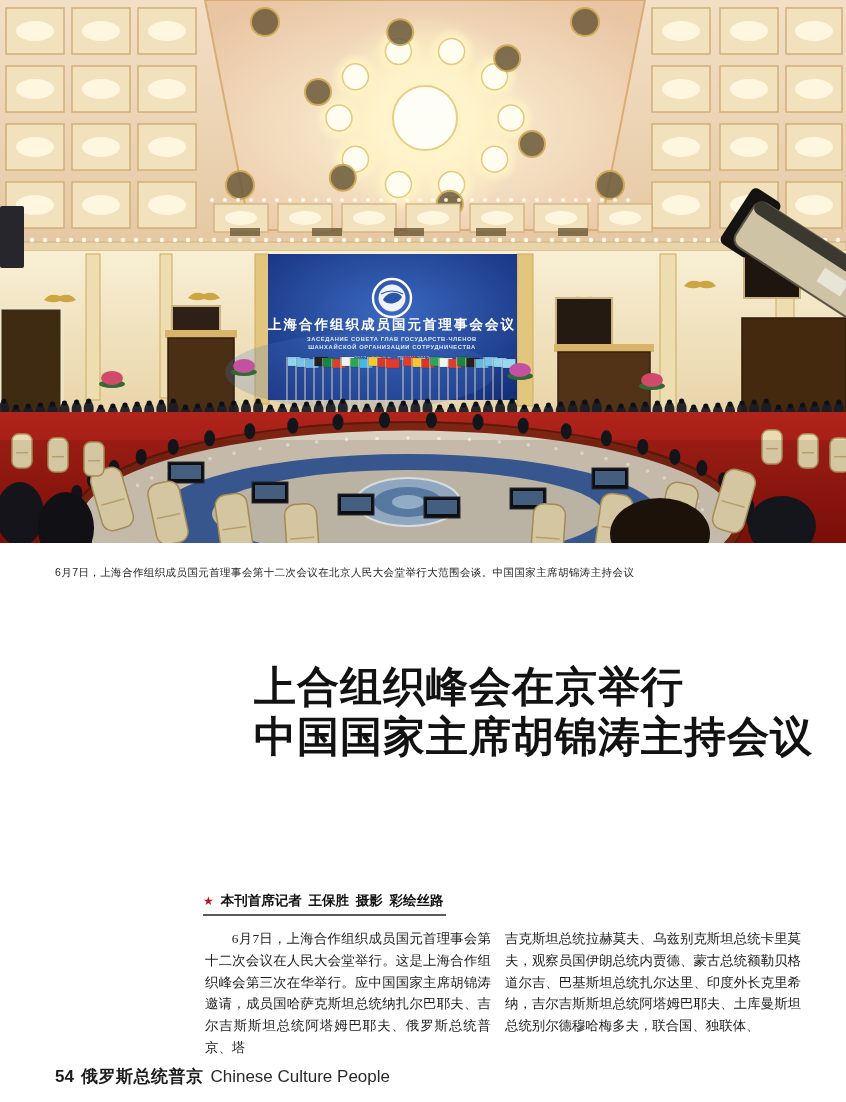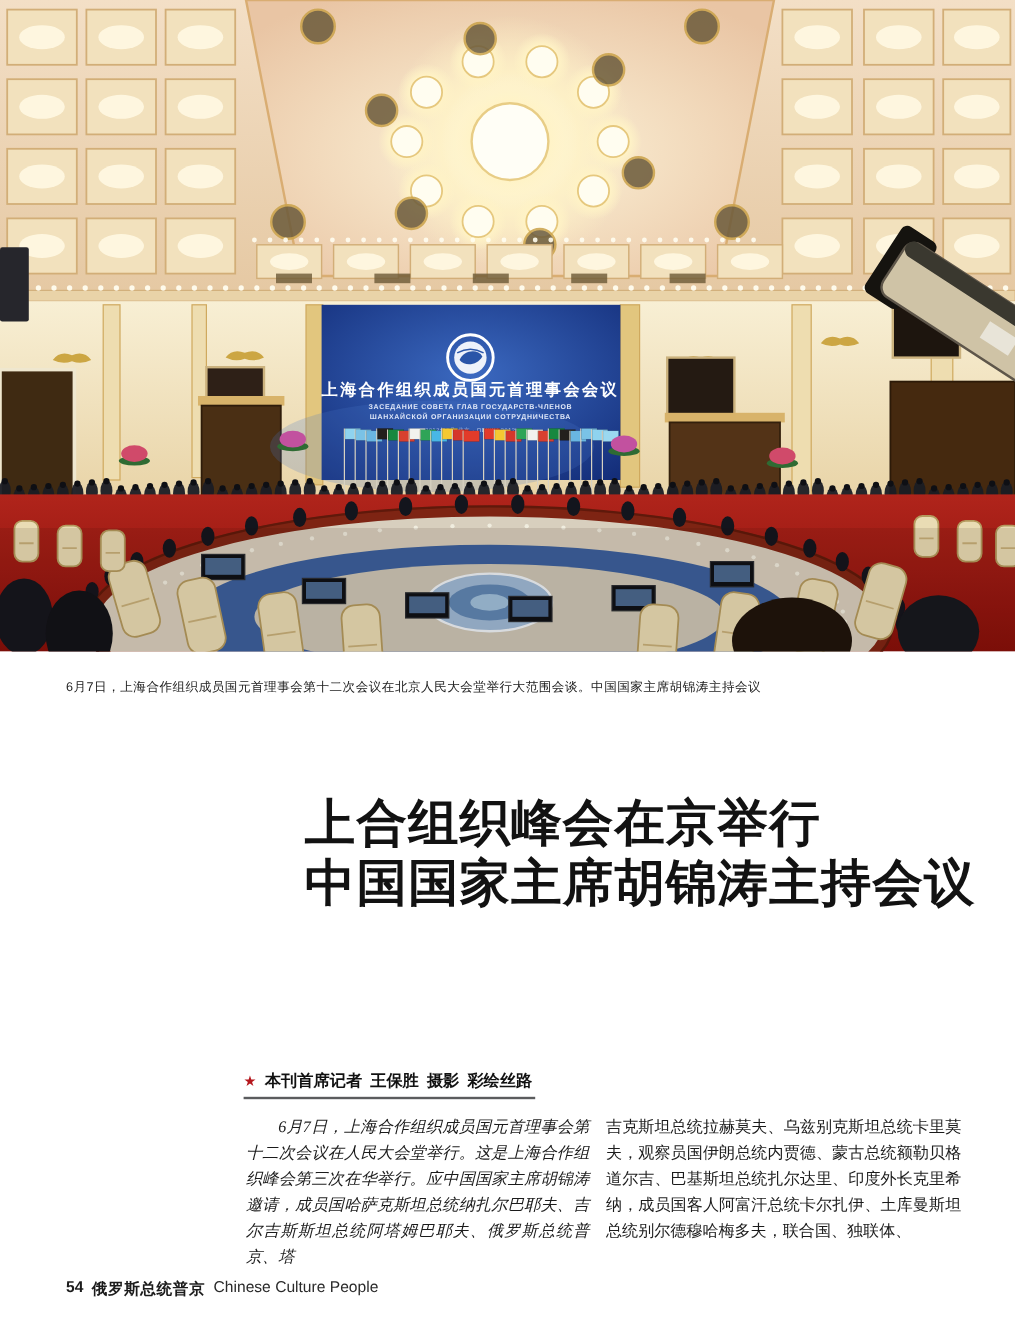--- a/index.html
+++ b/index.html
@@ -17,26 +17,26 @@
           border-bottom:2px solid #5b5c5e;padding-bottom:4px;
           font-size:13.5px;font-weight:700;color:#111;
           display:flex;align-items:center;gap:7px;white-space:nowrap;
           word-spacing:3px;}
   .byline .star{color:#b5171d;font-size:12px;font-weight:400;}
   .columns{position:absolute;left:205px;top:928px;width:596px;
            display:flex;gap:14px;
            font-family:"Liberation Serif","DejaVu Serif",serif;
            font-size:13.4px;line-height:21.8px;color:#1b1b1b;}
   .col{text-align:justify;}
-  .col-left{width:286px;font-style:italic;}
+  .col-left{width:286px;}
   .col-left p{margin:0;text-indent:2em;}
   .col-right{width:296px;}
   .col-right p{margin:0;}
-  .footer{position:absolute;left:55px;top:1065px;font-size:13px;color:#1c1c1c;
-          display:flex;gap:7px;align-items:flex-start;}
+  .footer{position:absolute;left:55px;top:1065px;font-size:17px;color:#1c1c1c;
+          display:flex;gap:7px;align-items:center;}
   .footer .num{font-weight:700;}
   .footer .cn{font-weight:700;letter-spacing:.5px;}
   .footer .en{font-weight:400;color:#2a2a2a;}
   svg text{font-family:"Liberation Sans",sans-serif;}
 </style>
 </head>
 <body>
 
 <svg class="photo" id="photo-svg" viewBox="0 0 846 543" aria-hidden="true">
   <defs>
@@ -675,21 +675,21 @@
 <div class="byline">
   <span class="star">★</span>
   <span>本刊首席记者 王保胜 摄影 彩绘丝路</span>
 </div>
 
 <div class="columns">
   <div class="col col-left">
     <p>6月7日，上海合作组织成员国元首理事会第十二次会议在人民大会堂举行。这是上海合作组织峰会第三次在华举行。应中国国家主席胡锦涛邀请，成员国哈萨克斯坦总统纳扎尔巴耶夫、吉尔吉斯斯坦总统阿塔姆巴耶夫、俄罗斯总统普京、塔</p>
   </div>
   <div class="col col-right">
-    <p>吉克斯坦总统拉赫莫夫、乌兹别克斯坦总统卡里莫夫，观察员国伊朗总统内贾德、蒙古总统额勒贝格道尔吉、巴基斯坦总统扎尔达里、印度外长克里希纳，成员国客人阿富汗总统卡尔扎伊、土库曼斯坦总统别尔德穆哈梅多夫，联合国、独联体、</p>
+    <p>吉克斯坦总统拉赫莫夫、乌兹别克斯坦总统卡里莫夫，观察员国伊朗总统内贾德、蒙古总统额勒贝格道尔吉、巴基斯坦总统扎尔达里、印度外长克里希纳，吉尔吉斯斯坦总统阿塔姆巴耶夫、土库曼斯坦总统别尔德穆哈梅多夫，联合国、独联体、</p>
   </div>
 </div>
 
 <div class="footer">
   <span class="num">54</span>
   <span class="cn">俄罗斯总统普京</span>
   <span class="en">Chinese Culture People</span>
 </div>
 
 </body></html>

